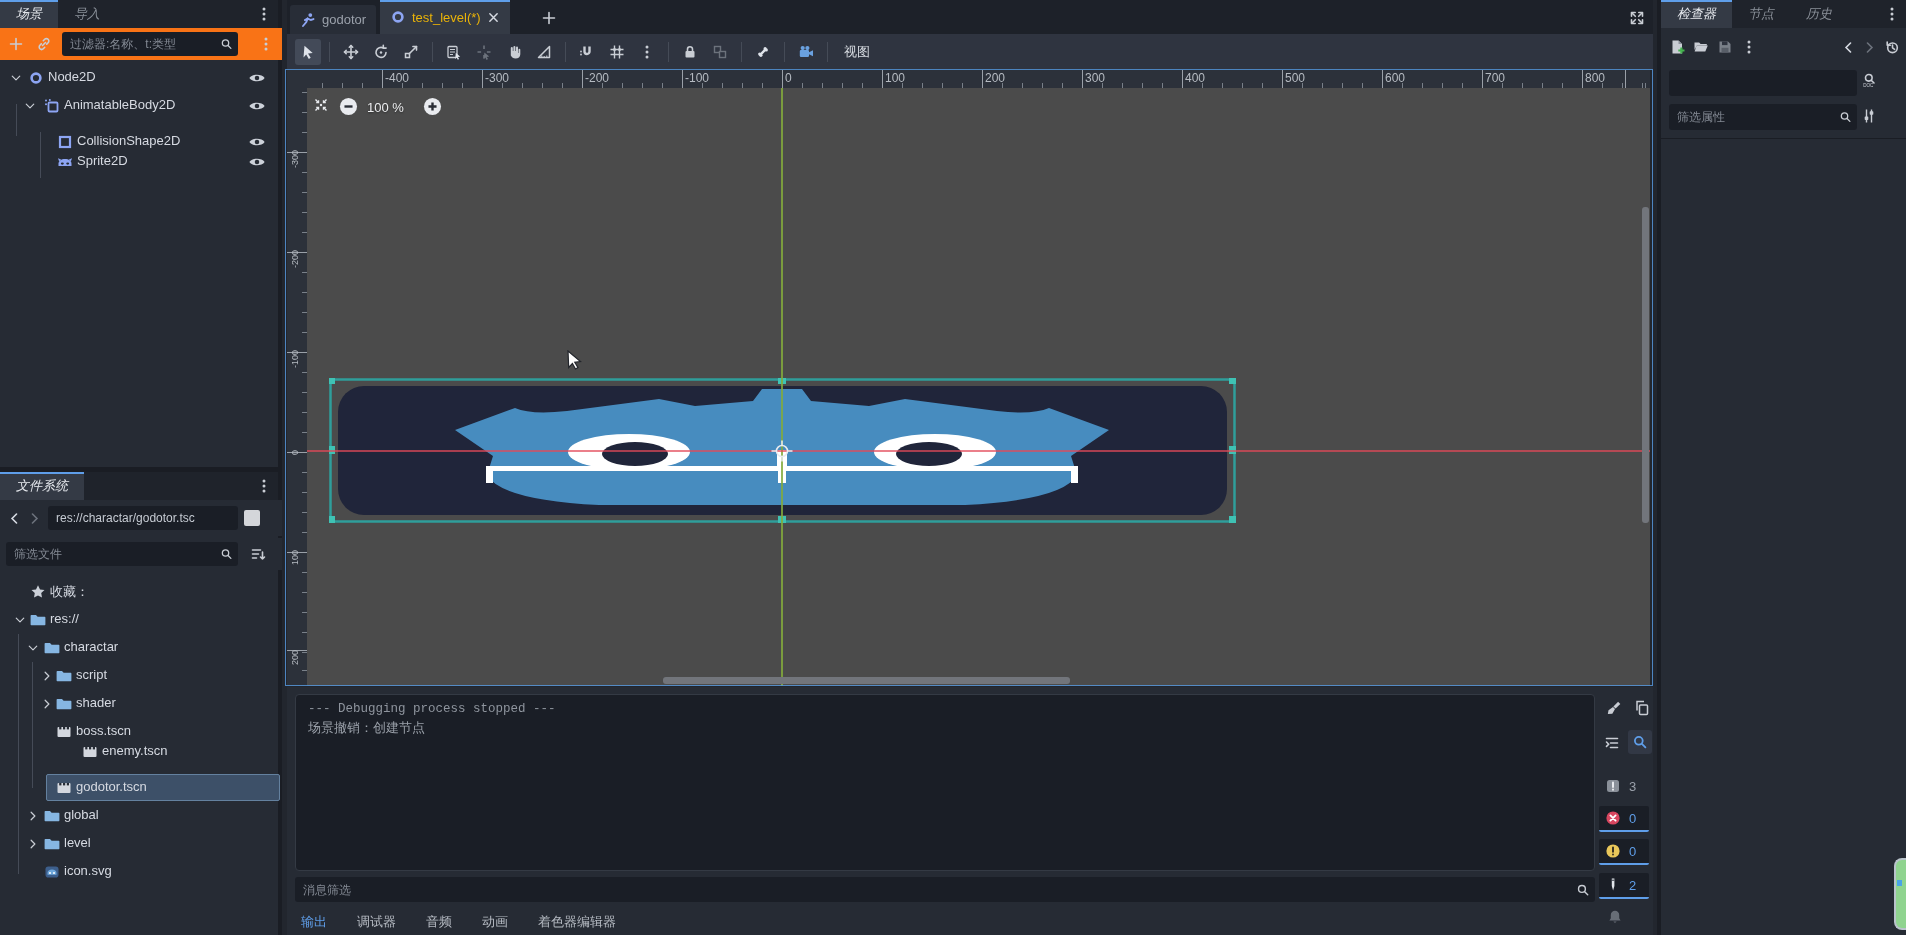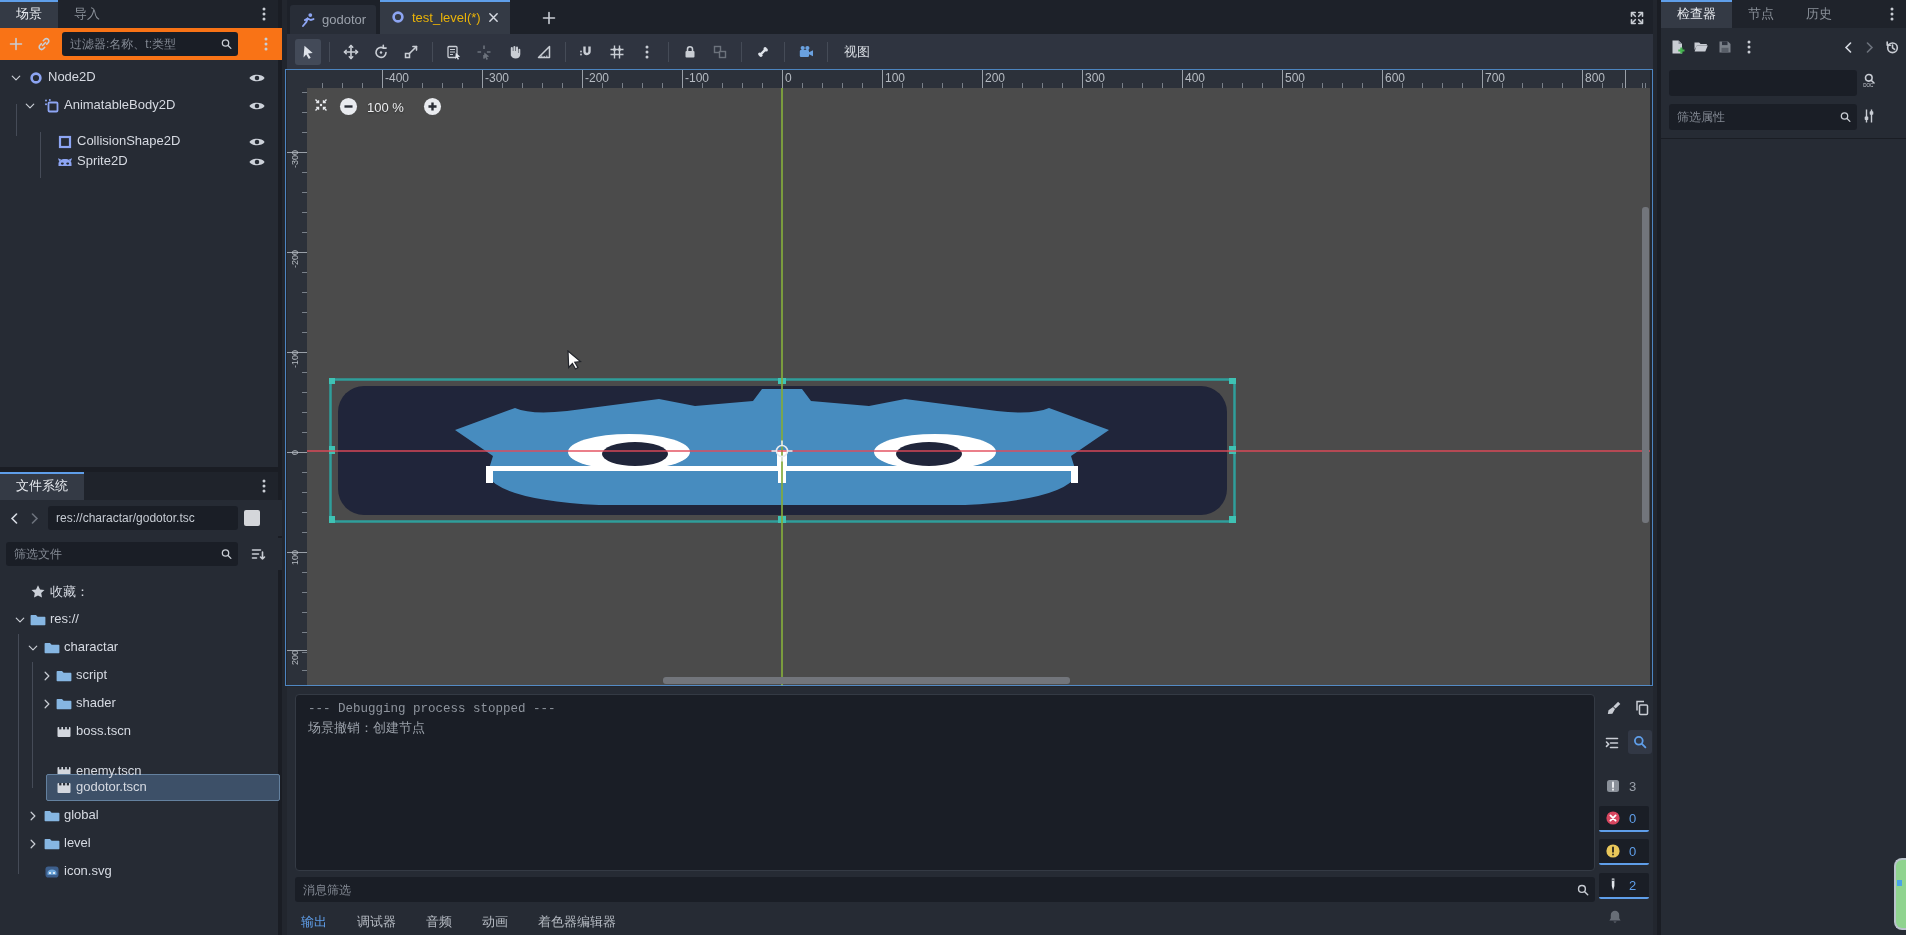--- a/index.html
+++ b/index.html
@@ -7,21 +7,21 @@
   body { font-family:"Liberation Sans","DejaVu Sans",sans-serif; }
   .root { position:relative; width:1906px; height:935px; background:#22262e; color:#d6dae2; font-size:13px; overflow:hidden; }
   .abs { position:absolute; }
   .ic { display:inline-flex; align-items:center; justify-content:center; }
   .ic svg { overflow:visible; }
   input { font-family:inherit; outline:none; }
 
   
   .left-dock { position:absolute; left:0; top:0; width:282px; height:935px; background:#262b34; border-right:4px solid #1a1d24; }
   .tabstrip { position:absolute; left:0; right:0; height:28px; background:#1f232b; display:flex; align-items:stretch; }
-  .dtab { display:flex; align-items:center; padding:0 16px; color:#8a9099; font-size:13px; cursor:default; position:relative; }
+  .dtab { display:flex; align-items:center; padding:0 16px; color:#8a9099; font-size:13px; cursor:default; position:relative;font-style:italic; }
   .dtab.active { background:#343a45; color:#e6e9ee; }
   .dtab.active::before { content:""; position:absolute; left:0; right:0; top:0; height:2px; background:#5f9ee9; }
   .kebab-btn { position:absolute; right:4px; top:50%; transform:translateY(-50%); width:20px; height:20px; display:flex; align-items:center; justify-content:center; }
   .mini-input { position:relative; background:#1a1e26; border-radius:3px; }
   .mini-input input { width:100%; height:100%; background:transparent; border:none; color:#c6cbd3; font-size:12px; padding:0 24px 0 8px; }
   .mini-input input::placeholder { color:#848a94; }
   .mini-input .ic { position:absolute; right:5px; top:50%; transform:translateY(-50%); }
   .trow { position:absolute; left:0; right:0; height:28px; }
   .trow .arr { position:absolute; top:8px; }
   .trow .nico { position:absolute; top:6px; }
@@ -334,21 +334,21 @@
           <span class="nico ic" style="left:56px">
             <svg width="16" height="16" viewBox="0 0 16 16" fill="none" xmlns="http://www.w3.org/2000/svg">
               <rect x="1.5" y="3" width="13" height="10" rx="1" fill="#d3d7de"></rect>
               <rect x="3.2" y="3" width="2.2" height="2.4" fill="#262b34"></rect>
               <rect x="7" y="3" width="2.2" height="2.4" fill="#262b34"></rect>
               <rect x="10.8" y="3" width="2.2" height="2.4" fill="#262b34"></rect>
             </svg>
           </span>
           <span class="lbl" style="left:76px;z-index:2">boss.tscn</span>
         </div>
-        <div class="trow" style="top: 182px;">
+        <div class="trow" style="top: 162px; margin-left: 26px;">
           <span class="nico ic" style="left:56px">
             <svg width="16" height="16" viewBox="0 0 16 16" fill="none" xmlns="http://www.w3.org/2000/svg">
               <rect x="1.5" y="3" width="13" height="10" rx="1" fill="#d3d7de"></rect>
               <rect x="3.2" y="3" width="2.2" height="2.4" fill="#262b34"></rect>
               <rect x="7" y="3" width="2.2" height="2.4" fill="#262b34"></rect>
               <rect x="10.8" y="3" width="2.2" height="2.4" fill="#262b34"></rect>
             </svg>
           </span>
           <span class="lbl" style="left:76px;z-index:2">enemy.tscn</span>
         </div>

